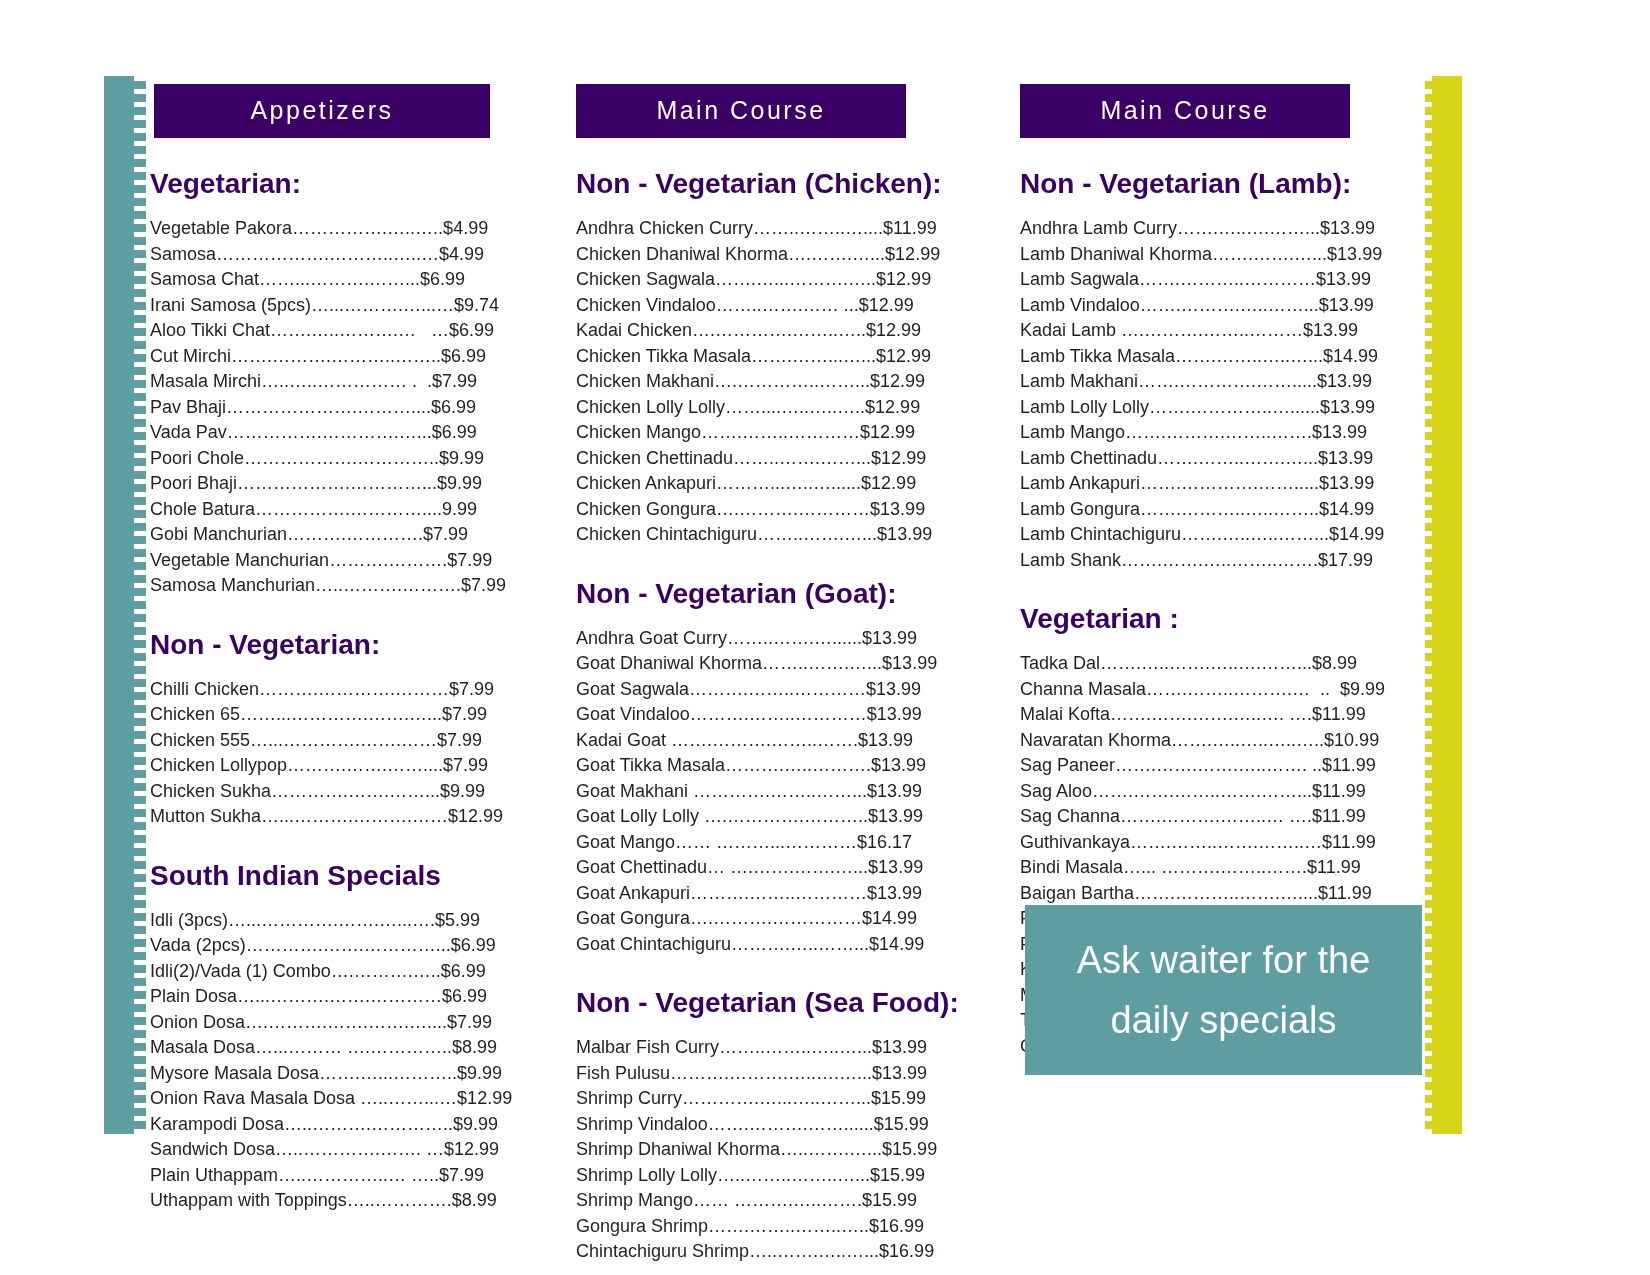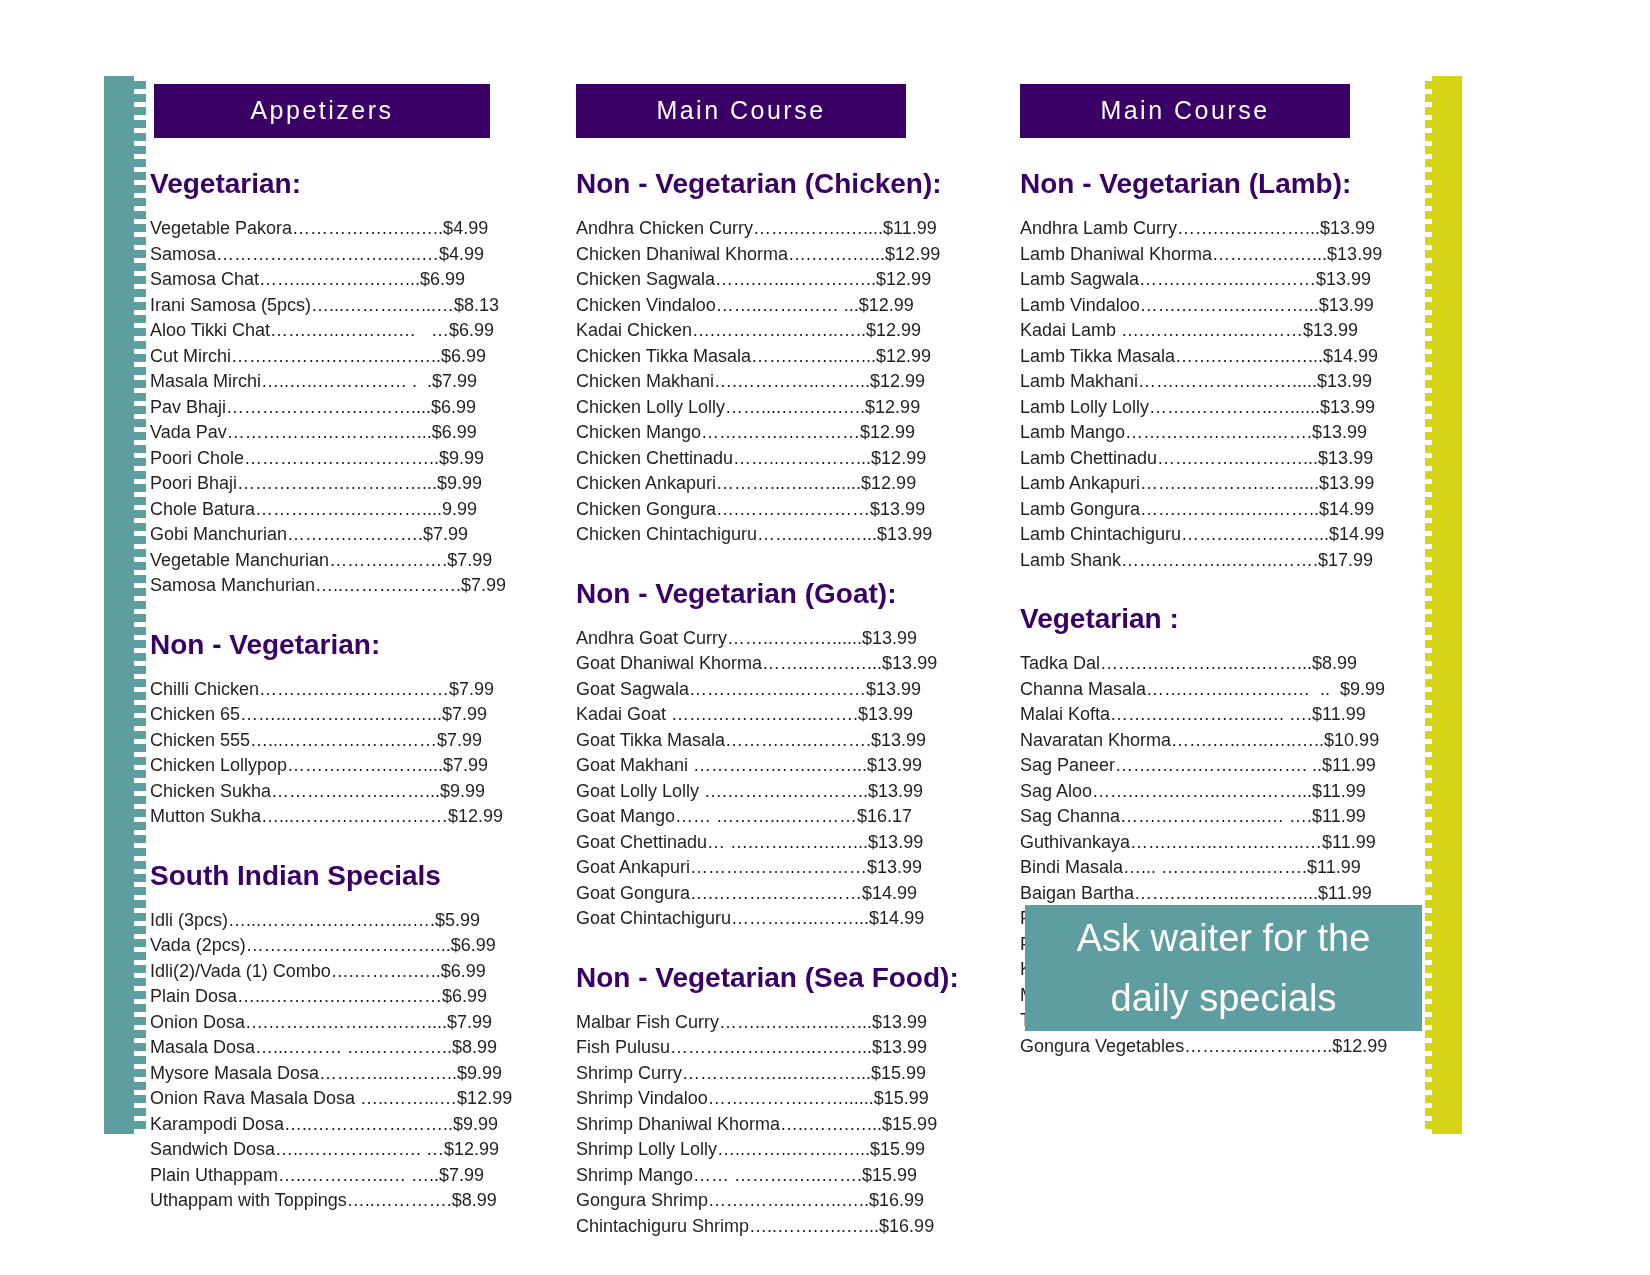--- a/index.html
+++ b/index.html
@@ -97,21 +97,21 @@
   }
   .item {
     white-space: pre;
   }
 
   .special-box {
     position: absolute;
     left: 1025px;
     top: 905px;
     width: 397px;
-    height: 126px;
+    height: 170px;
     background: #5f9ea0;
     color: #ffffff;
     display: flex;
     align-items: center;
     justify-content: center;
     text-align: center;
     font-size: 38px;
     line-height: 60px;
     padding: 0 10px;
     box-sizing: border-box;
@@ -128,21 +128,21 @@
   <div class="right-bar"></div>
 
   <div class="column col1">
     <div class="banner">Appetizers</div>
 
     <div class="section-title">Vegetarian:</div>
     <div class="items">
       <div class="item">Vegetable Pakora…………….…..…..$4.99</div>
       <div class="item">Samosa……………….………..…..…$4.99</div>
       <div class="item">Samosa Chat……...……….……...$6.99</div>
-      <div class="item">Irani Samosa (5pcs)…...……….…...…$8.13</div>
+      <div class="item">Irani Samosa (5pcs)…...……….…...…$9.74</div>
       <div class="item">Aloo Tikki Chat…….…..……….…   …$6.99</div>
       <div class="item">Cut Mirchi…….……….………..……..$6.99</div>
       <div class="item">Masala Mirchi…..…..…………… .  .$7.99</div>
       <div class="item">Pav Bhaji………………….………....$6.99</div>
       <div class="item">Vada Pav…………….………….…...$6.99</div>
       <div class="item">Poori Chole……………….…………..$9.99</div>
       <div class="item">Poori Bhaji……………….…………...$9.99</div>
       <div class="item">Chole Batura…………….…………....9.99</div>
       <div class="item">Gobi Manchurian……….………….$7.99</div>
       <div class="item">Vegetable Manchurian……….……….$7.99</div>
@@ -194,20 +194,21 @@
       <div class="item">Chicken Ankapuri………...…..…......$12.99</div>
       <div class="item">Chicken Gongura….……….…………$13.99</div>
       <div class="item">Chicken Chintachiguru……..…….…...$13.99</div>
     </div>
 
     <div class="section-title">Non - Vegetarian (Goat):</div>
     <div class="items">
       <div class="item">Andhra Goat Curry……..…….…......$13.99</div>
       <div class="item">Goat Dhaniwal Khorma……..…….…...$13.99</div>
       <div class="item">Goat Sagwala……….……..…………$13.99</div>
+      <div class="item">Goat Vindaloo……….……..…………$13.99</div>
       <div class="item">Kadai Goat …….……….……..…….$13.99</div>
       <div class="item">Goat Tikka Masala……….…..……….$13.99</div>
       <div class="item">Goat Makhani ………….……..……...$13.99</div>
       <div class="item">Goat Lolly Lolly ….………….………..$13.99</div>
       <div class="item">Goat Mango…… ………...…………$16.17</div>
       <div class="item">Goat Chettinadu… ….…….…….…...$13.99</div>
       <div class="item">Goat Ankapuri……….……..…………$13.99</div>
       <div class="item">Goat Gongura….……….……………$14.99</div>
       <div class="item">Goat Chintachiguru……….…..……...$14.99</div>
     </div>

